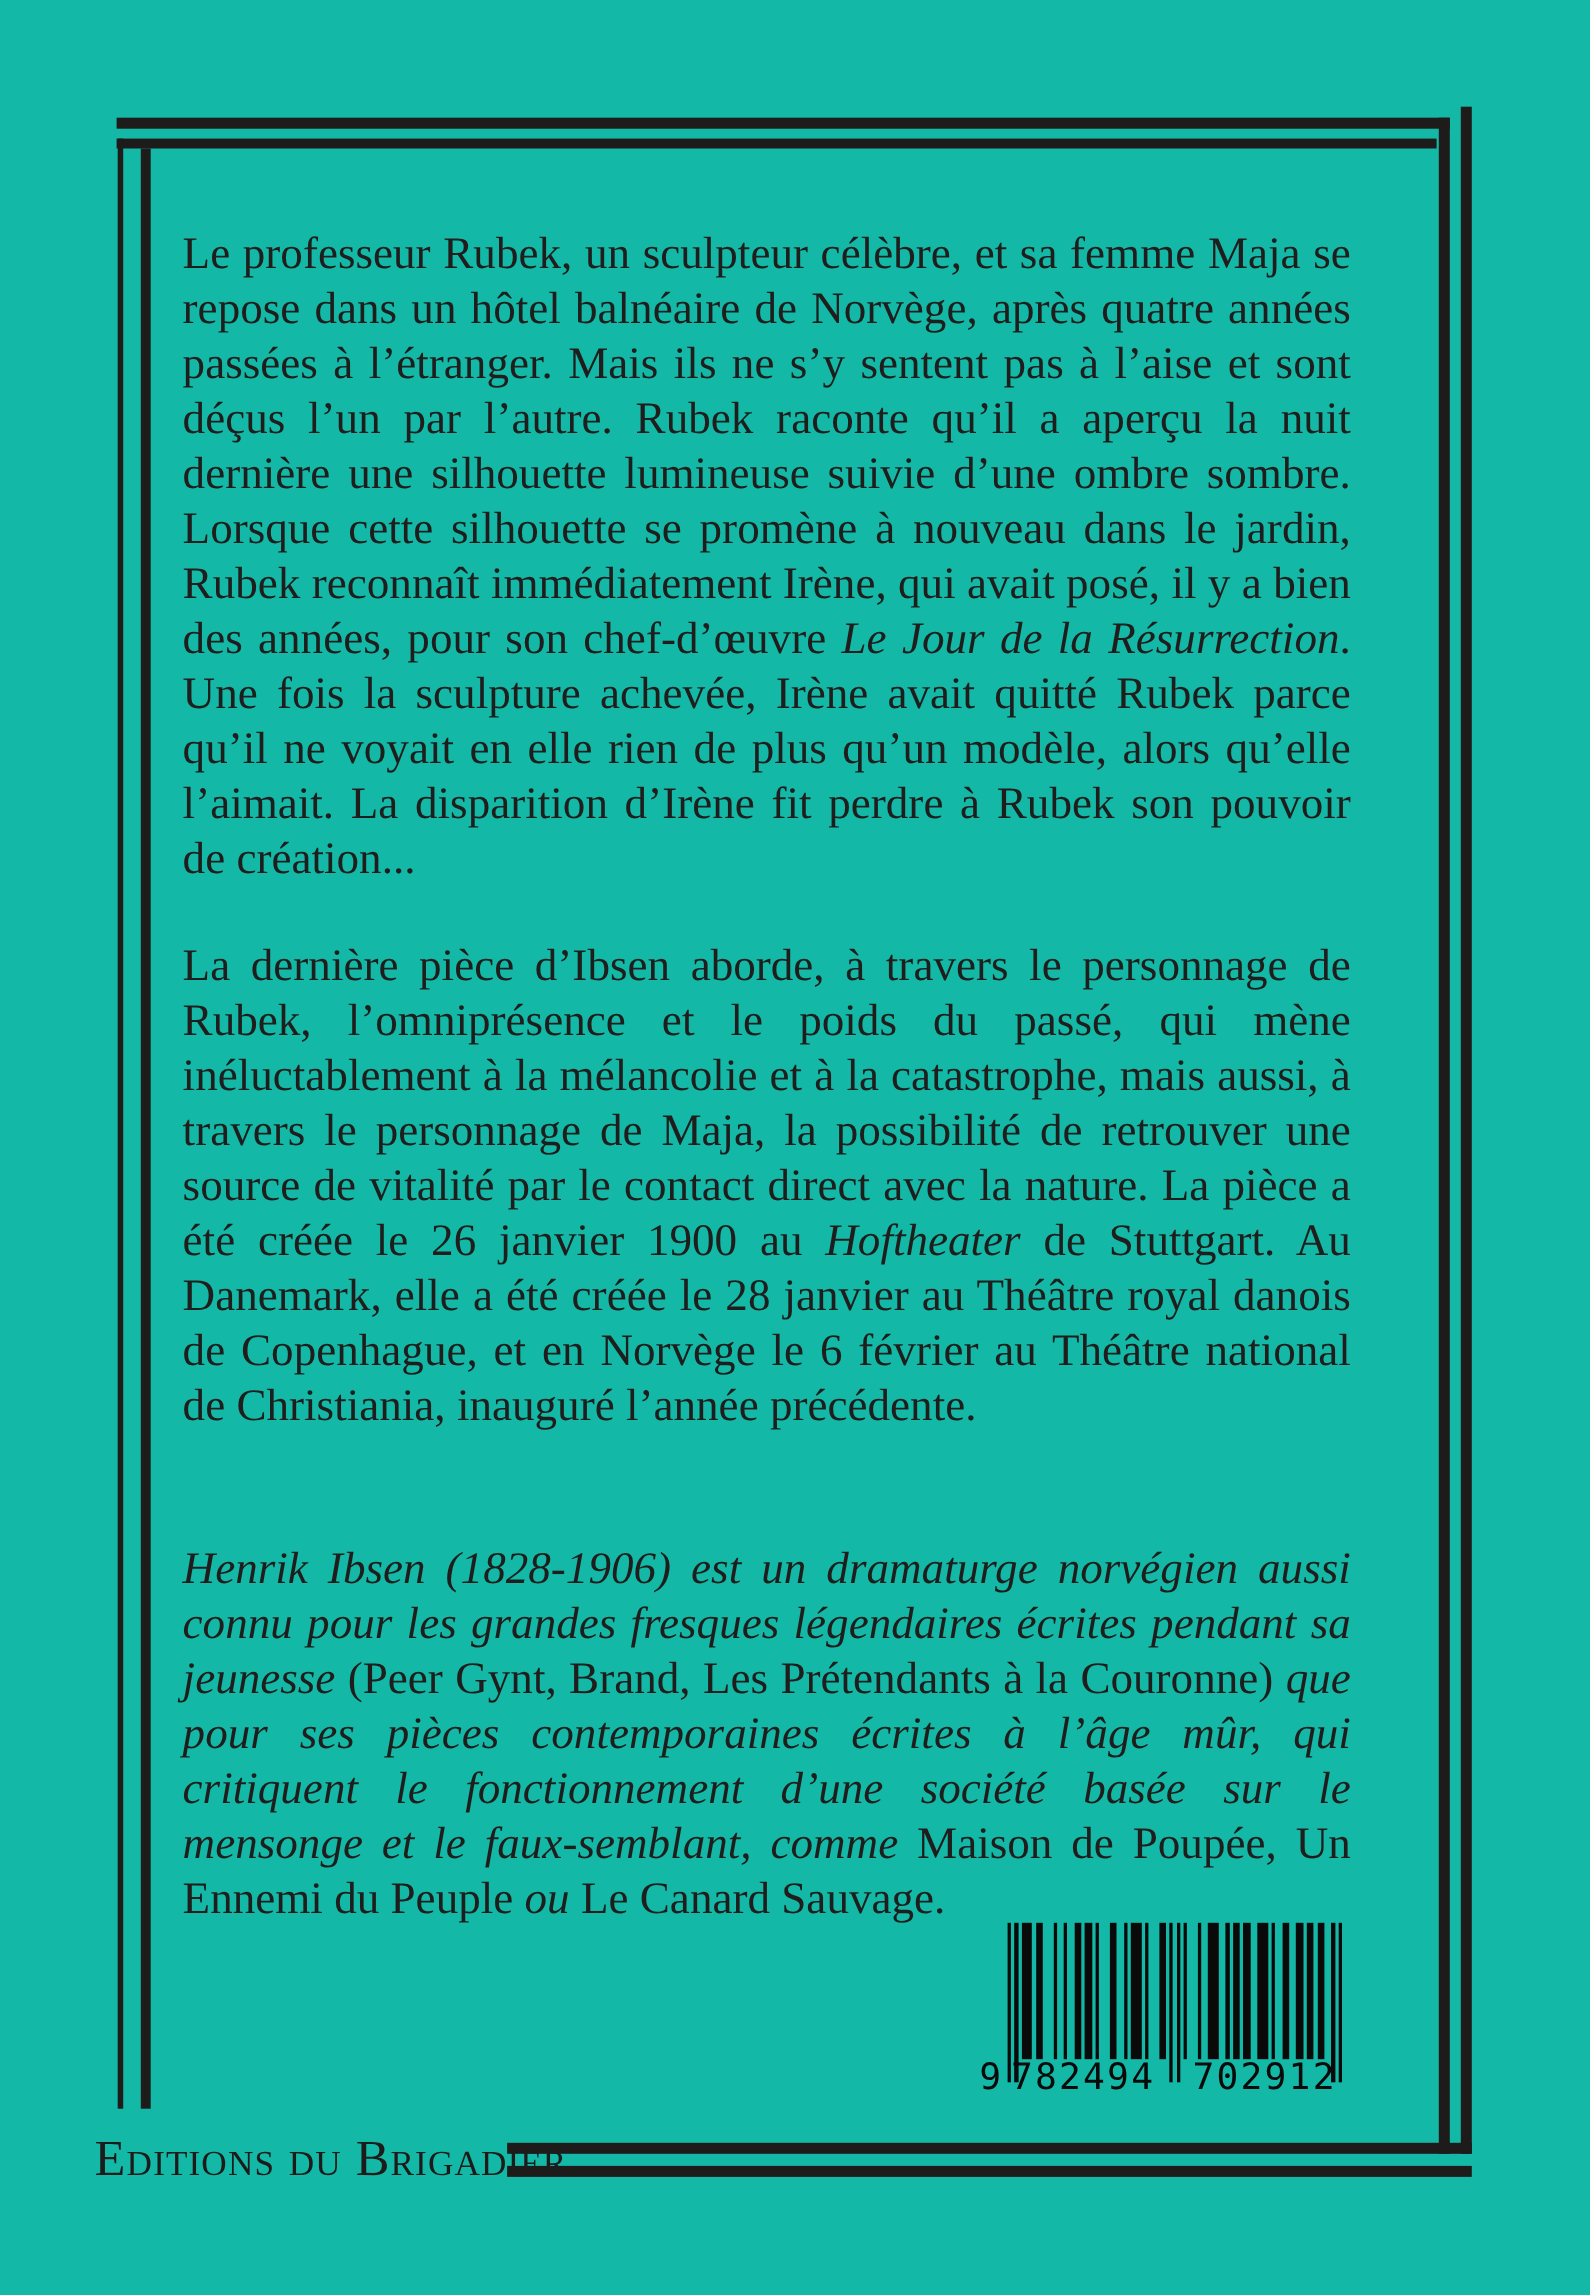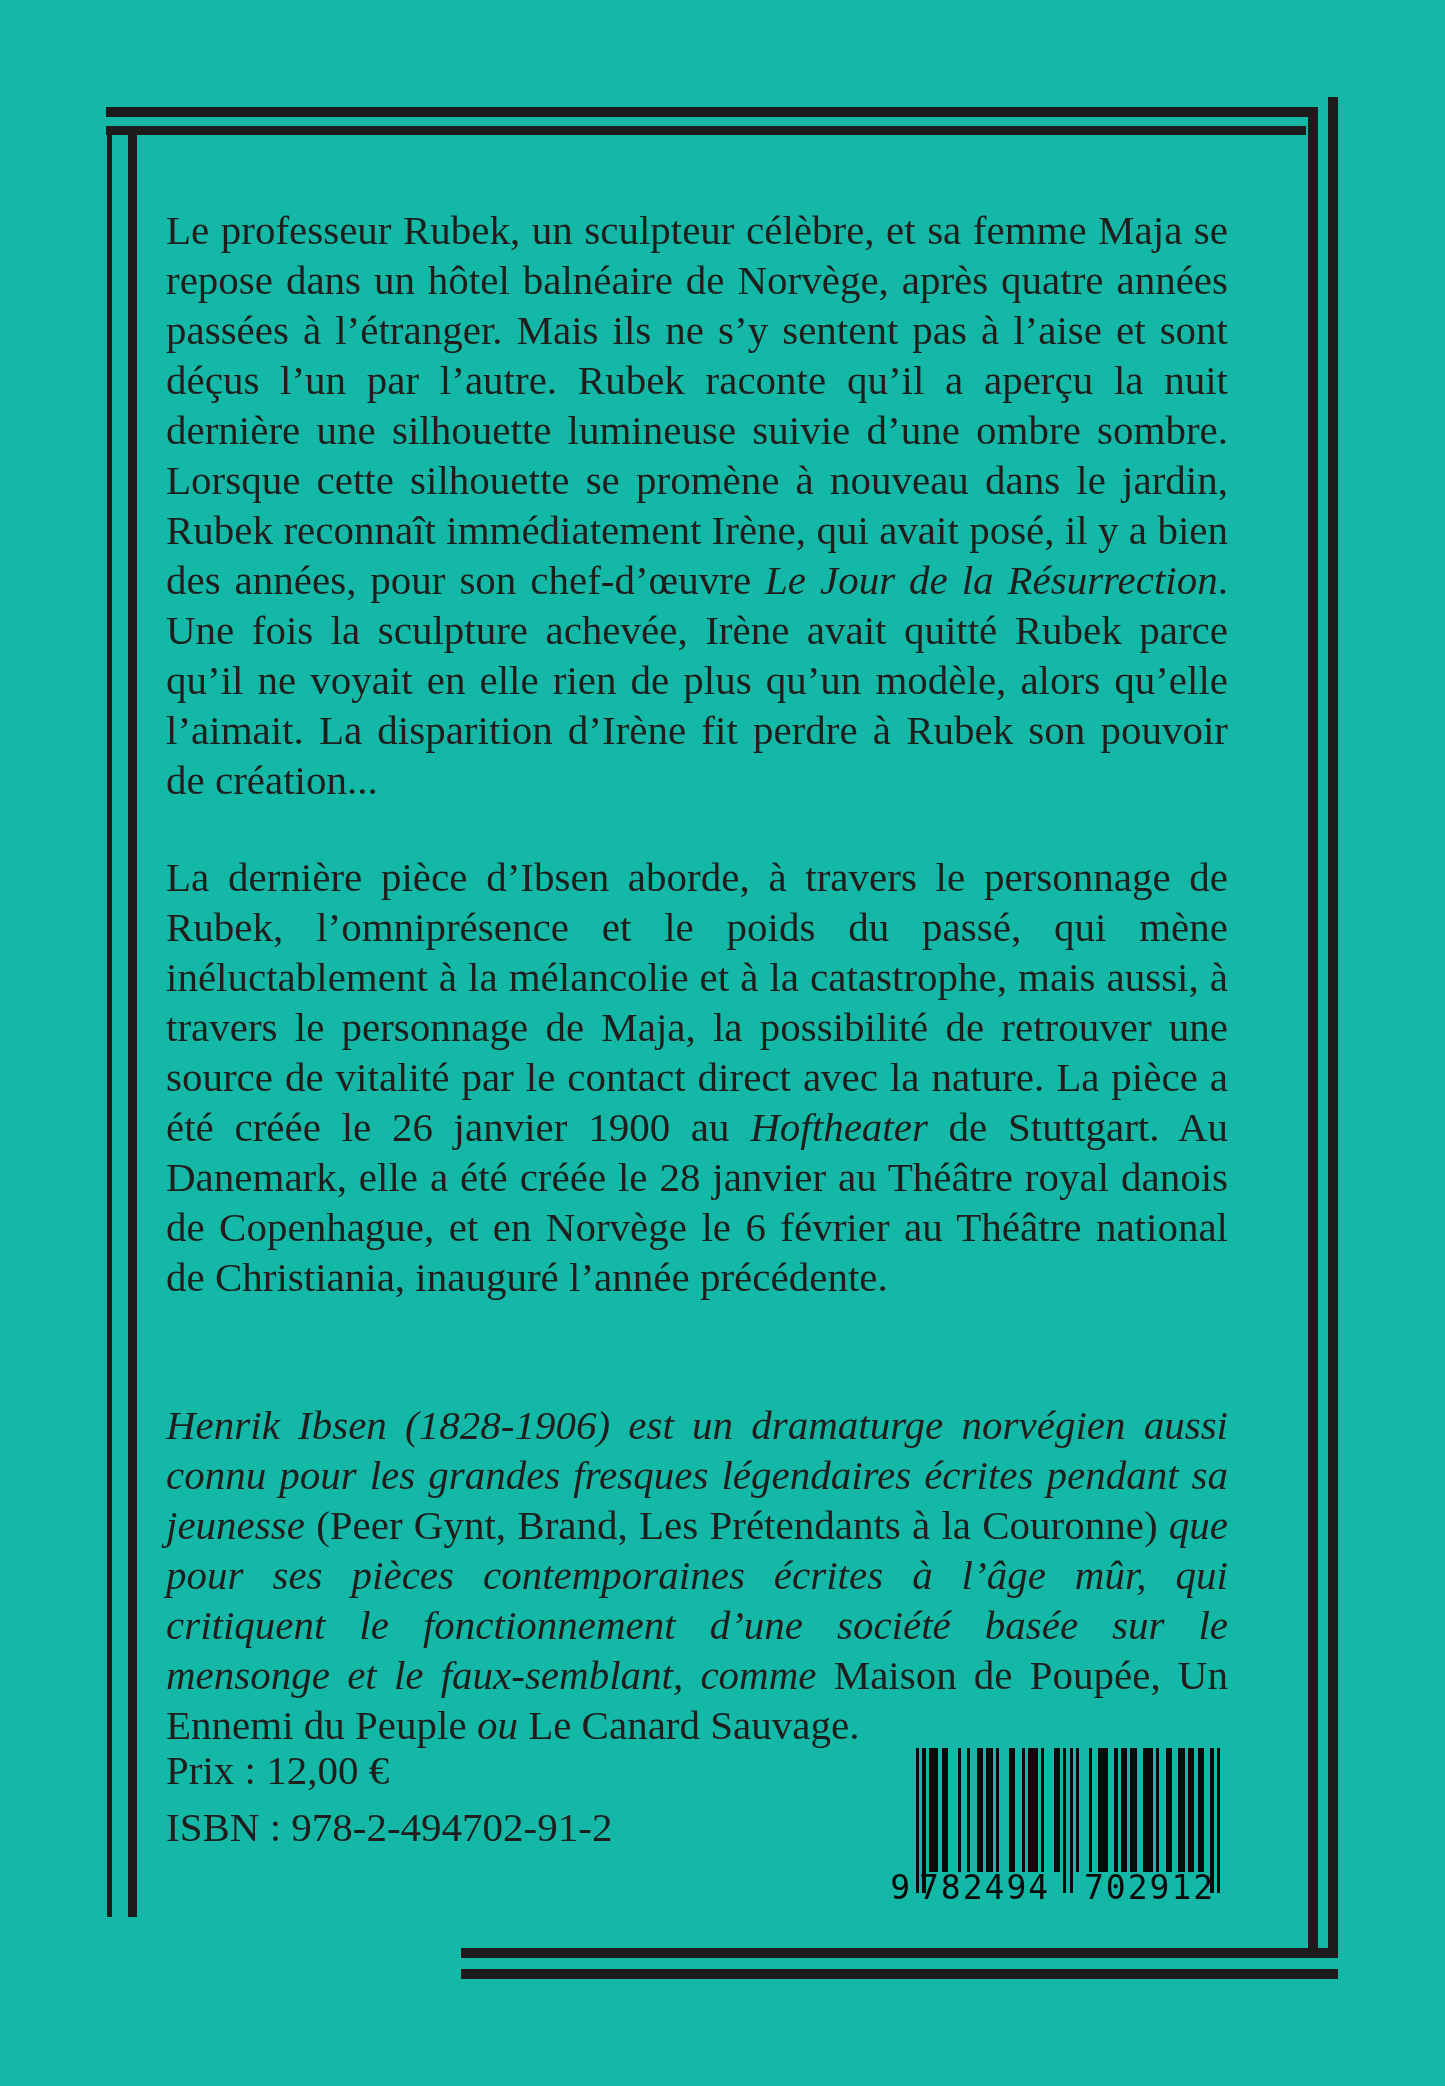--- a/index.html
+++ b/index.html
@@ -76,24 +76,20 @@
   <div class="rule right-rule-outer"></div>
   <div class="rule bottom-rule-1"></div>
   <div class="rule bottom-rule-2"></div>
 
   <div class="text-col">
     <p class="para-1"><span style="font-style: normal;">Le professeur Rubek, un sculpteur célèbre, et sa femme Maja se repose dans un hôtel balnéaire de Norvège, après quatre années passées à l’étranger. Mais ils ne s’y sentent pas à l’aise et sont déçus l’un par l’autre. Rubek raconte qu’il a aperçu la nuit dernière une silhouette lumineuse suivie d’une ombre sombre. Lorsque cette silhouette se promène à nouveau dans le jardin, Rubek reconnaît immédiatement Irène, qui avait posé, il y a bien des années, pour son chef-d’œuvre </span><span style="font-style: italic;">Le Jour de la Résurrection</span><span style="font-style: normal;">. Une fois la sculpture achevée, Irène avait quitté Rubek parce qu’il ne voyait en elle rien de plus qu’un modèle, alors qu’elle l’aimait. La disparition d’Irène fit perdre à Rubek son pouvoir de création...</span></p>
     <p class="para-2"><span style="font-style: normal;">La dernière pièce d’Ibsen aborde, à travers le personnage de Rubek, l’omniprésence et le poids du passé, qui mène inéluctablement à la mélancolie et à la catastrophe, mais aussi, à travers le personnage de Maja, la possibilité de retrouver une source de vitalité par le contact direct avec la nature. La pièce a été créée le 26 janvier 1900 au </span><span style="font-style: italic;">Hoftheater</span><span style="font-style: normal;"> de Stuttgart. Au Danemark, elle a été créée le 28 janvier au Théâtre royal danois de Copenhague, et en Norvège le 6 février au Théâtre national de Christiania, inauguré l’année précédente.</span></p>
     <p class="para-3"><span style="font-style: italic;">Henrik Ibsen (1828-1906) est un dramaturge norvégien aussi connu pour les grandes fresques légendaires écrites pendant sa jeunesse </span><span style="font-style: normal;">(Peer Gynt, Brand, Les Prétendants à la Couronne)</span><span style="font-style: italic;"> que pour ses pièces contemporaines écrites à l’âge mûr, qui critiquent le fonctionnement d’une société basée sur le mensonge et le faux-semblant, comme </span><span style="font-style: normal;">Maison de Poupée, Un Ennemi du Peuple</span><span style="font-style: italic;"> ou </span><span style="font-style: normal;">Le Canard Sauvage.</span></p>
   </div>
 
-  <div class="price-block">
-    <div>Prix : 12,00 €</div>
-    <div>ISBN : 978-2-494702-91-2</div>
-  </div>
 
   <div class="barcode">
     <div class="barcode-bars">
         <div class="bar" style="left: 0px; width: 3.2px; height: 145px;"></div>
         <div class="bar" style="left: 6.4px; width: 3.2px; height: 145px;"></div>
         <div class="bar" style="left: 12.8px; width: 9.6px; height: 124px;"></div>
         <div class="bar" style="left: 25.6px; width: 6.4px; height: 124px;"></div>
         <div class="bar" style="left: 41.6px; width: 3.2px; height: 124px;"></div>
         <div class="bar" style="left: 51.2px; width: 3.2px; height: 124px;"></div>
         <div class="bar" style="left: 60.8px; width: 6.4px; height: 124px;"></div>
@@ -119,14 +115,15 @@
         <div class="bar" style="left: 272px; width: 6.4px; height: 124px;"></div>
         <div class="bar" style="left: 281.6px; width: 6.4px; height: 124px;"></div>
         <div class="bar" style="left: 294.4px; width: 3.2px; height: 145px;"></div>
         <div class="bar" style="left: 300.8px; width: 3.2px; height: 145px;"></div>
       </div>
     <div class="bc-digit bc-first">9</div>
     <div class="bc-digit bc-g1">782494</div>
     <div class="bc-digit bc-g2">702912</div>
   </div>
 
+  <div class="publisher">Editions du Brigadier</div>
 
 </div>
 
 </body></html>

